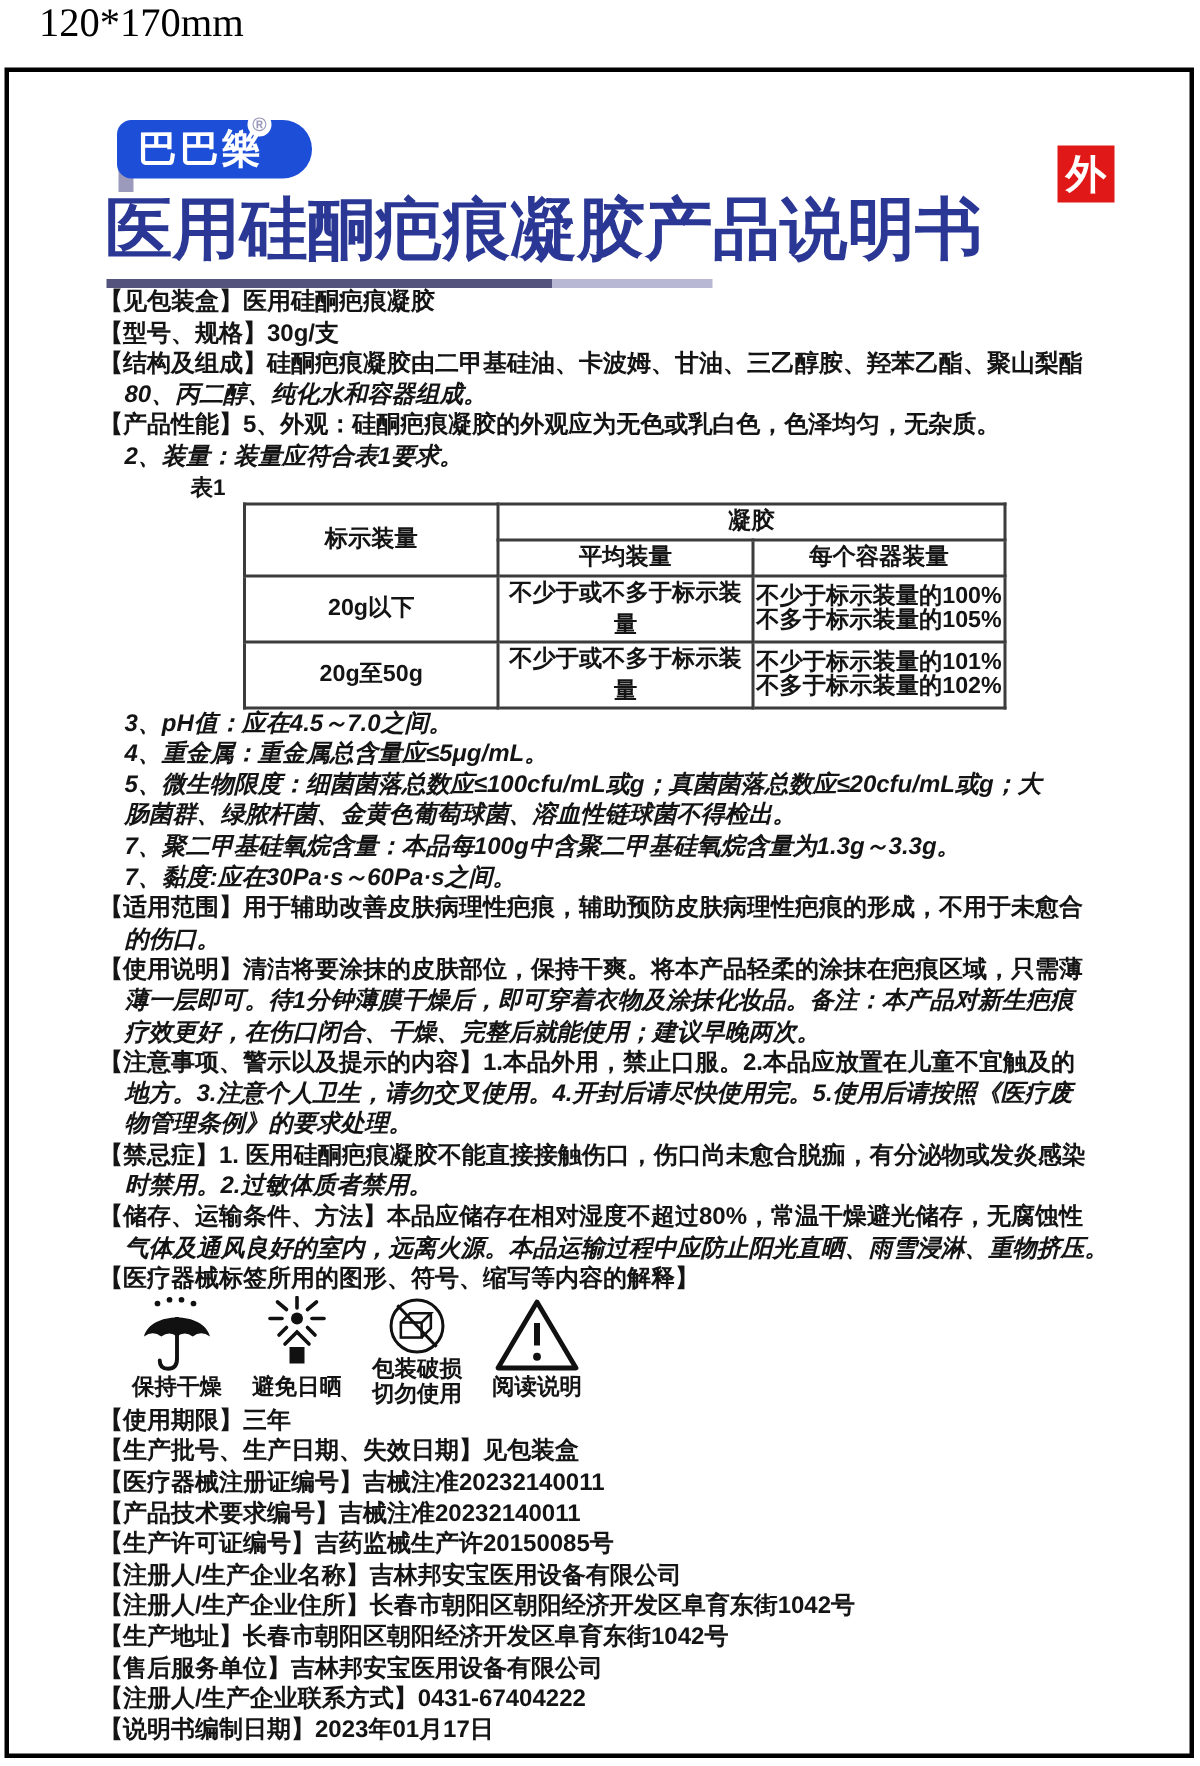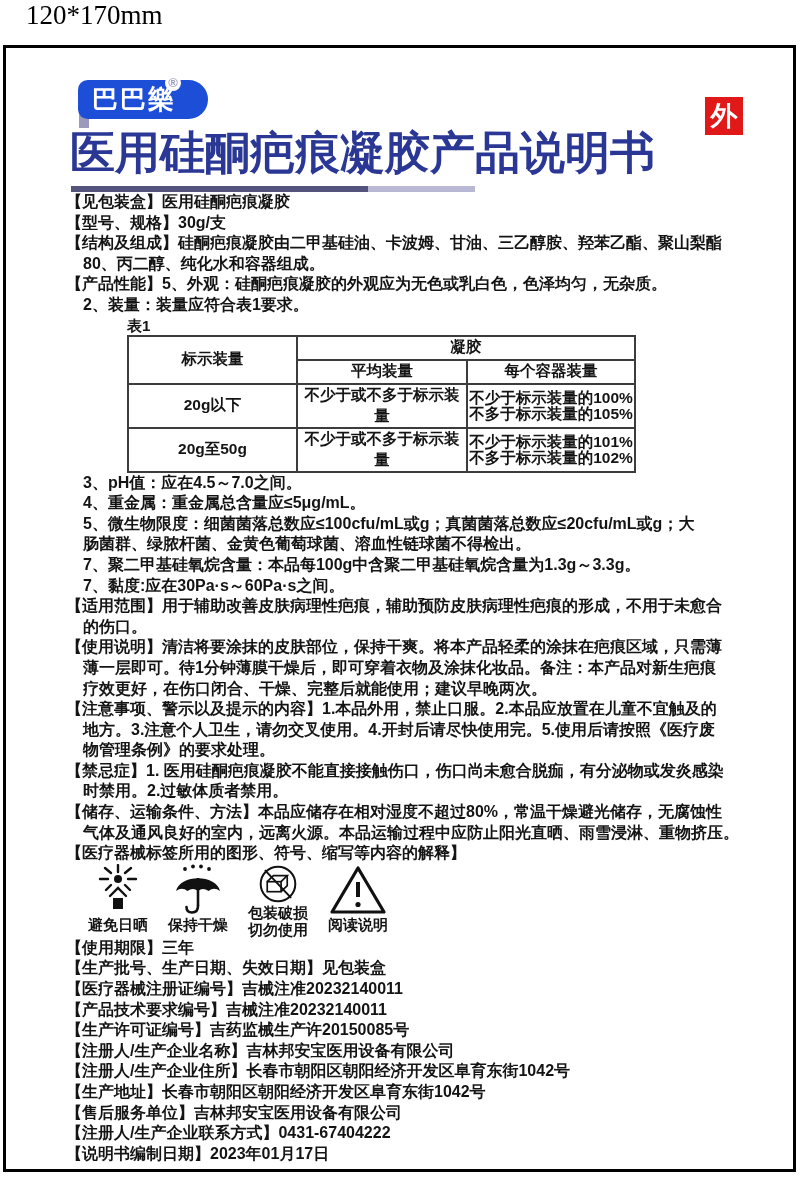--- a/index.html
+++ b/index.html
@@ -16,24 +16,24 @@
   .reg{position:absolute;left:165px;top:75px;z-index:3;font-size:13px;color:#9b9abc;background:#fff;
        width:16px;height:16px;line-height:16px;text-align:center;border-radius:50%;font-weight:700;}
   .ext-tag{position:absolute;left:705px;top:97px;width:38px;height:38px;background:#e11818;color:#fff;
            font-size:27px;font-weight:700;text-align:center;line-height:39px;z-index:2;}
   .main-title{position:absolute;left:70px;top:123px;font-size:45px;font-weight:800;color:#2a3794;
               white-space:nowrap;z-index:2;}
   .title-bar{position:absolute;left:71px;top:186px;width:404px;height:6px;z-index:2;
              background:linear-gradient(to right,#54537d 0,#54537d 73.5%,#b9b8d4 73.5%,#b9b8d4 100%);}
   .content{position:absolute;left:66px;top:192px;width:682px;z-index:2;}
   .ln{height:20.6px;line-height:20.6px;font-size:16px;font-weight:600;white-space:nowrap;color:#141414;}
-  .ln.indent{padding-left:17px;}
+  .ln.indent{padding-left:17px;font-style:italic;}
   .tbl-caption{width:507px;margin-left:61px;height:19px;line-height:19px;text-align:left;
                font-size:15px;font-weight:600;}
-  table.fill-table{border-collapse:collapse;margin-left:61px;table-layout:fixed;width:507px;}
+  table.fill-table{border-collapse:collapse;margin-left:96px;table-layout:fixed;width:507px;}
   .fill-table td{border:2px solid #3c3c3c;text-align:center;vertical-align:middle;
                  font-size:15.5px;font-weight:600;padding:0;}
   .fill-table td.h{height:22px;}
   .fill-table td.d{height:34px;}
   .fill-table .sub{line-height:16px;}
   .sym-row{display:flex;margin-left:16px;height:74px;}
   .sym{width:72px;margin-right:8px;display:flex;flex-direction:column;align-items:center;}
   .sym svg{display:block;}
   .sym-label{font-size:15px;font-weight:600;line-height:17px;text-align:center;white-space:nowrap;}
 </style>
@@ -119,46 +119,46 @@
       <div class="ln">【禁忌症】1. 医用硅酮疤痕凝胶不能直接接触伤口，伤口尚未愈合脱痂，有分泌物或发炎感染</div>
       <div class="ln indent">时禁用。2.过敏体质者禁用。</div>
       <div class="ln">【储存、运输条件、方法】本品应储存在相对湿度不超过80%，常温干燥避光储存，无腐蚀性</div>
       <div class="ln indent">气体及通风良好的室内，远离火源。本品运输过程中应防止阳光直晒、雨雪浸淋、重物挤压。</div>
       <div class="ln">【医疗器械标签所用的图形、符号、缩写等内容的解释】</div>
     </div>
 
   <div class="sym-row">
     <div class="sym">
       <svg width="60" height="52" viewBox="0 0 60 52">
+        <circle cx="17" cy="5" r="1.9" fill="#111"></circle>
+        <circle cx="25" cy="2.5" r="1.9" fill="#111"></circle>
+        <circle cx="33" cy="2.5" r="1.9" fill="#111"></circle>
+        <circle cx="41" cy="5" r="1.9" fill="#111"></circle>
+        <path d="M8 27 C12 10 48 10 52 27 Q46 22.5 40.5 27 Q35 23 30 27 Q25 23 19.5 27 Q14 22.5 8 27 Z" fill="#111"></path>
+        <line x1="30" y1="14" x2="30" y2="42" stroke="#111" stroke-width="2.6"></line>
+        <path d="M30 42 q0 6.5 -6 6.5 q-5.5 0 -5.5 -5.5" stroke="#111" stroke-width="2.6" fill="none" stroke-linecap="round"></path>
+      </svg>
+      <div class="sym-label">保持干燥</div>
+    </div>
+    <div class="sym">
+      <svg width="60" height="52" viewBox="0 0 60 52">
         <g stroke="#111" stroke-width="2.4" stroke-linecap="round" fill="none">
           <line x1="30" y1="1" x2="30" y2="8"></line>
           <line x1="17" y1="4" x2="23" y2="9"></line>
           <line x1="43" y1="4" x2="37" y2="9"></line>
           <line x1="12" y1="15" x2="20" y2="15"></line>
           <line x1="40" y1="15" x2="48" y2="15"></line>
           <line x1="18" y1="26" x2="23" y2="21"></line>
           <line x1="42" y1="26" x2="37" y2="21"></line>
           <path d="M22 32 L30 24 L38 32"></path>
         </g>
         <circle cx="30" cy="15" r="4" fill="#111"></circle>
         <rect x="25" y="34" width="10" height="11" fill="#111"></rect>
       </svg>
       <div class="sym-label">避免日晒</div>
-    </div>
-    <div class="sym">
-      <svg width="60" height="52" viewBox="0 0 60 52">
-        <circle cx="17" cy="5" r="1.9" fill="#111"></circle>
-        <circle cx="25" cy="2.5" r="1.9" fill="#111"></circle>
-        <circle cx="33" cy="2.5" r="1.9" fill="#111"></circle>
-        <circle cx="41" cy="5" r="1.9" fill="#111"></circle>
-        <path d="M8 27 C12 10 48 10 52 27 Q46 22.5 40.5 27 Q35 23 30 27 Q25 23 19.5 27 Q14 22.5 8 27 Z" fill="#111"></path>
-        <line x1="30" y1="14" x2="30" y2="42" stroke="#111" stroke-width="2.6"></line>
-        <path d="M30 42 q0 6.5 -6 6.5 q-5.5 0 -5.5 -5.5" stroke="#111" stroke-width="2.6" fill="none" stroke-linecap="round"></path>
-      </svg>
-      <div class="sym-label">保持干燥</div>
     </div>
     <div class="sym">
       <svg width="60" height="52" viewBox="0 0 60 52">
         <circle cx="30" cy="26" r="22.5" stroke="#111" stroke-width="2.6" fill="none"></circle>
         <g stroke="#111" stroke-width="2.2" fill="none">
           <rect x="16" y="23" width="18" height="13"></rect>
           <path d="M16 23 L24 15 L42 15 L34 23"></path>
           <path d="M42 15 L42 28 L34 36"></path>
         </g>
         <line x1="13" y1="8" x2="47" y2="44" stroke="#111" stroke-width="2.6"></line>

